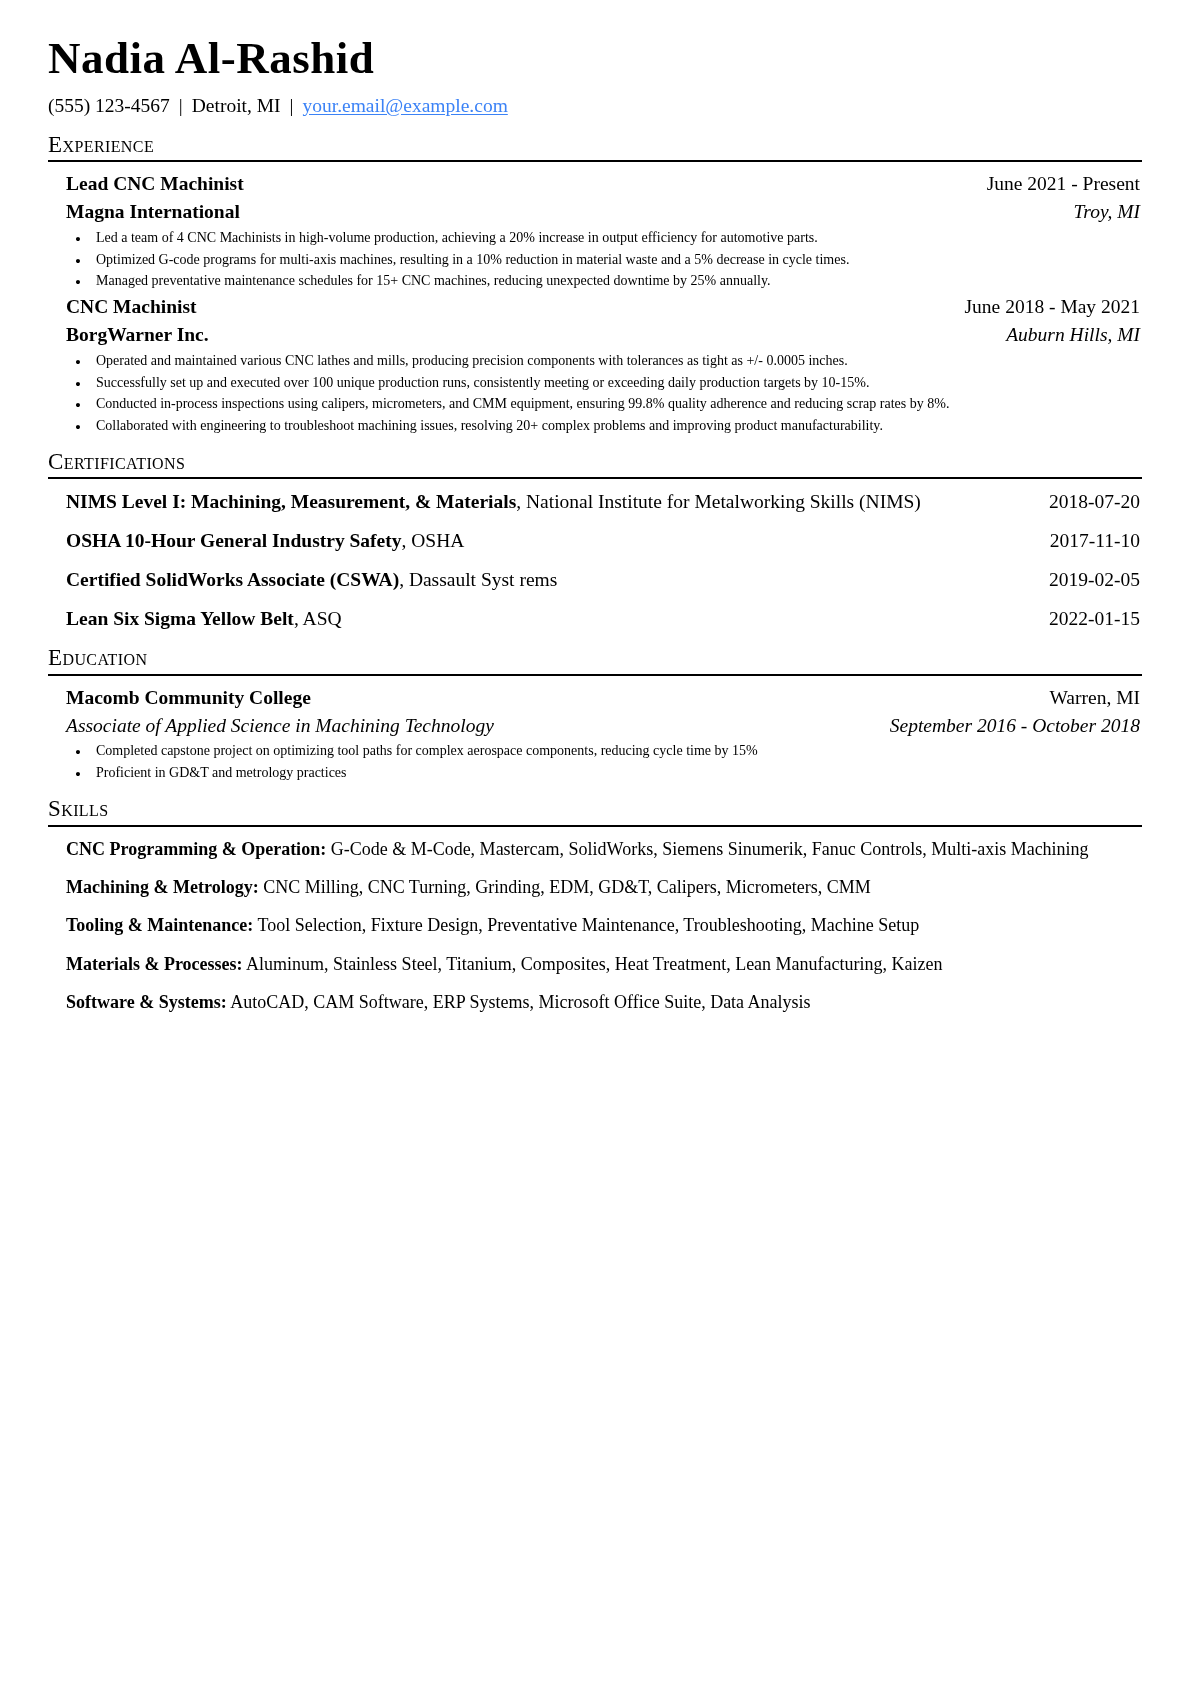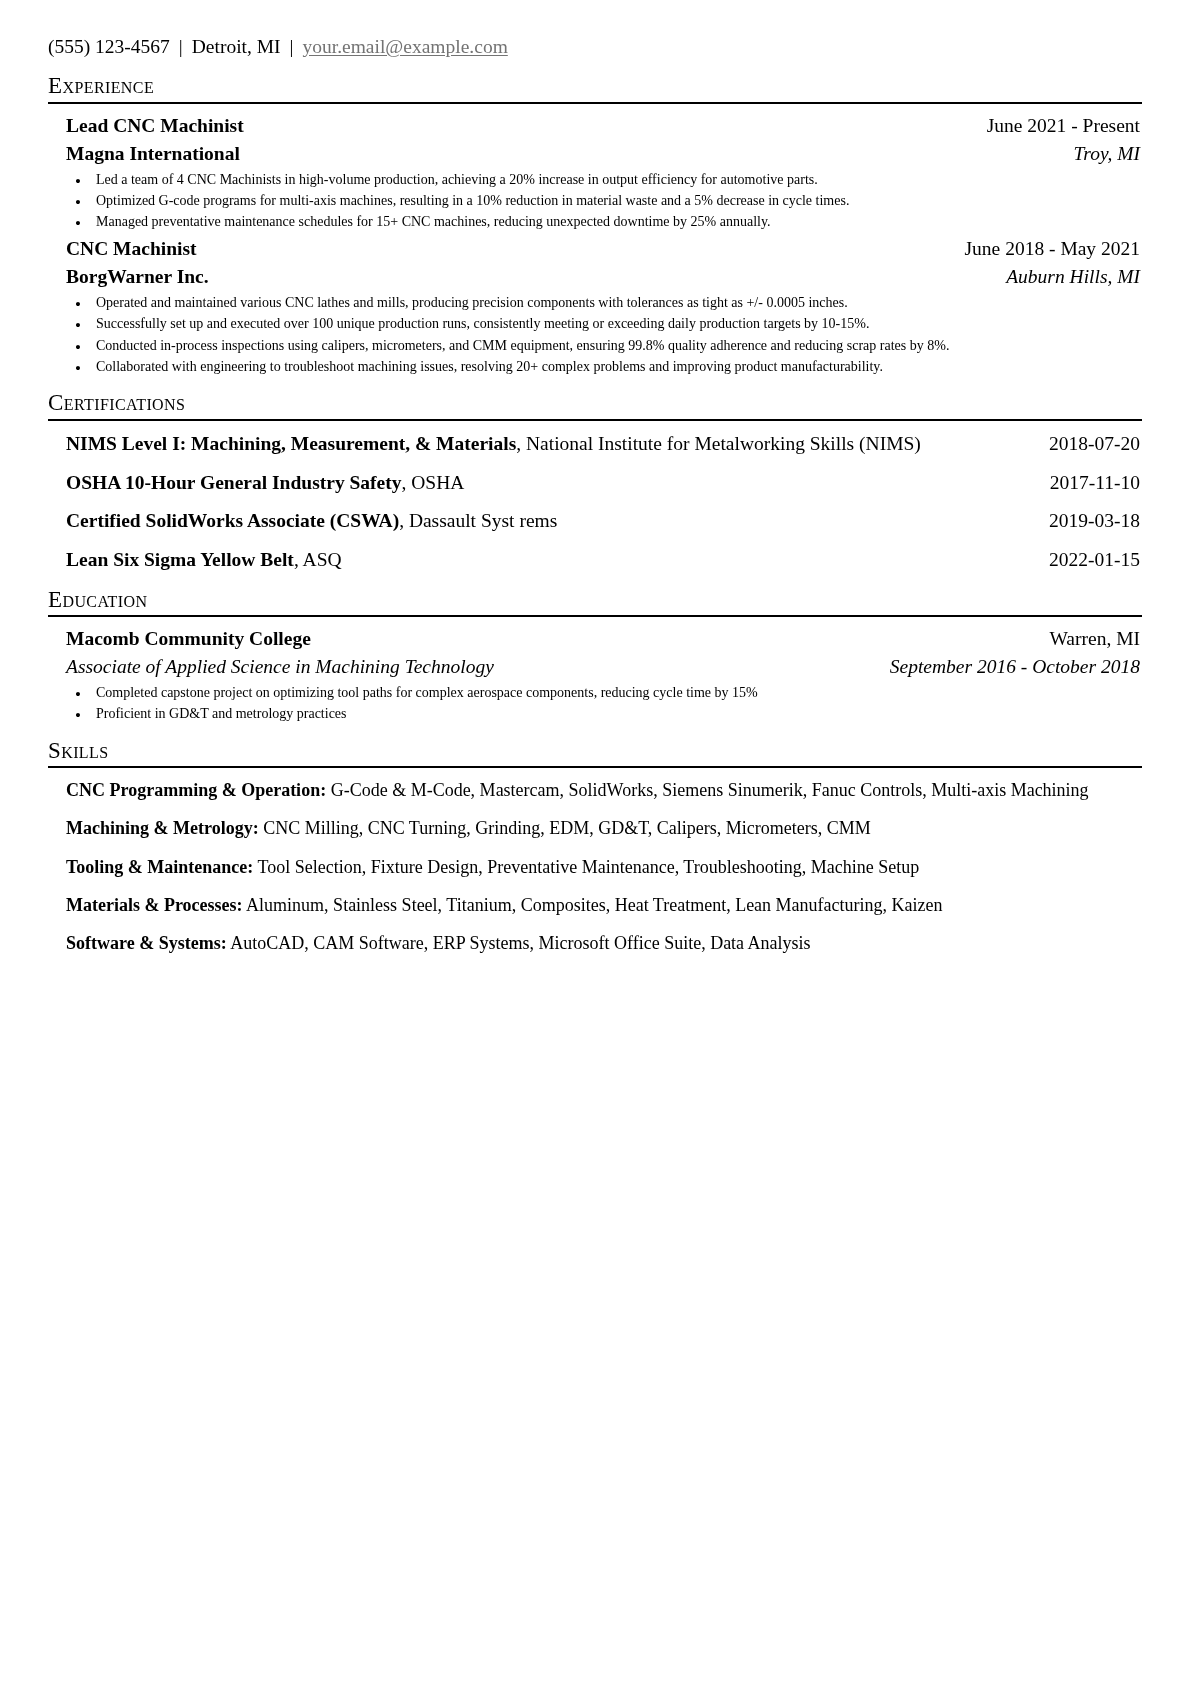--- a/index.html
+++ b/index.html
@@ -39,21 +39,21 @@
     white-space: nowrap;
   }
   .contact-sep {
     display: inline-block;
     padding: 0 9px;
     color: #000;
   }
   .contact-email {
     text-decoration: underline;
     text-underline-offset: 2px;
-    color: #737373;
+    color: #3b82f6;
   }
 
   
   .section { margin: 0; }
   .section-title {
     font-size: 23px;
     font-variant: small-caps;
     font-weight: 400;
     letter-spacing: 0.4px;
     line-height: 1.15;
@@ -141,20 +141,21 @@
     -webkit-hyphens: auto;
   }
   .skill-cat { font-weight: 700; }
 </style>
 </head>
 <body>
 
 <div class="page">
 
   <div class="header">
+    <h1 class="name">Nadia Al-Rashid</h1>
     <div class="contact-line">
       <span>(555) 123-4567</span><span class="contact-sep">|</span><span>Detroit, MI</span><span class="contact-sep">|</span><span class="contact-email">your.email@example.com</span>
     </div>
   </div>
 
   <div class="section">
     <h2 class="section-title">Experience</h2>
     <hr class="rule">
 
     <div class="entry">
@@ -200,21 +201,21 @@
       <span class="cert-date">2018-07-20</span>
     </div>
 
     <div class="cert">
       <span class="cert-text"><span class="cert-name">OSHA 10-Hour General Industry Safety</span><span class="cert-issuer">, OSHA</span></span>
       <span class="cert-date">2017-11-10</span>
     </div>
 
     <div class="cert">
       <span class="cert-text"><span class="cert-name">Certified SolidWorks Associate (CSWA)</span><span class="cert-issuer">, Dassault Syst rems</span></span>
-      <span class="cert-date">2019-03-18</span>
+      <span class="cert-date">2019-02-05</span>
     </div>
 
     <div class="cert">
       <span class="cert-text"><span class="cert-name">Lean Six Sigma Yellow Belt</span><span class="cert-issuer">, ASQ</span></span>
       <span class="cert-date">2022-01-15</span>
     </div>
   </div>
 
   <div class="section">
     <h2 class="section-title">Education</h2>

